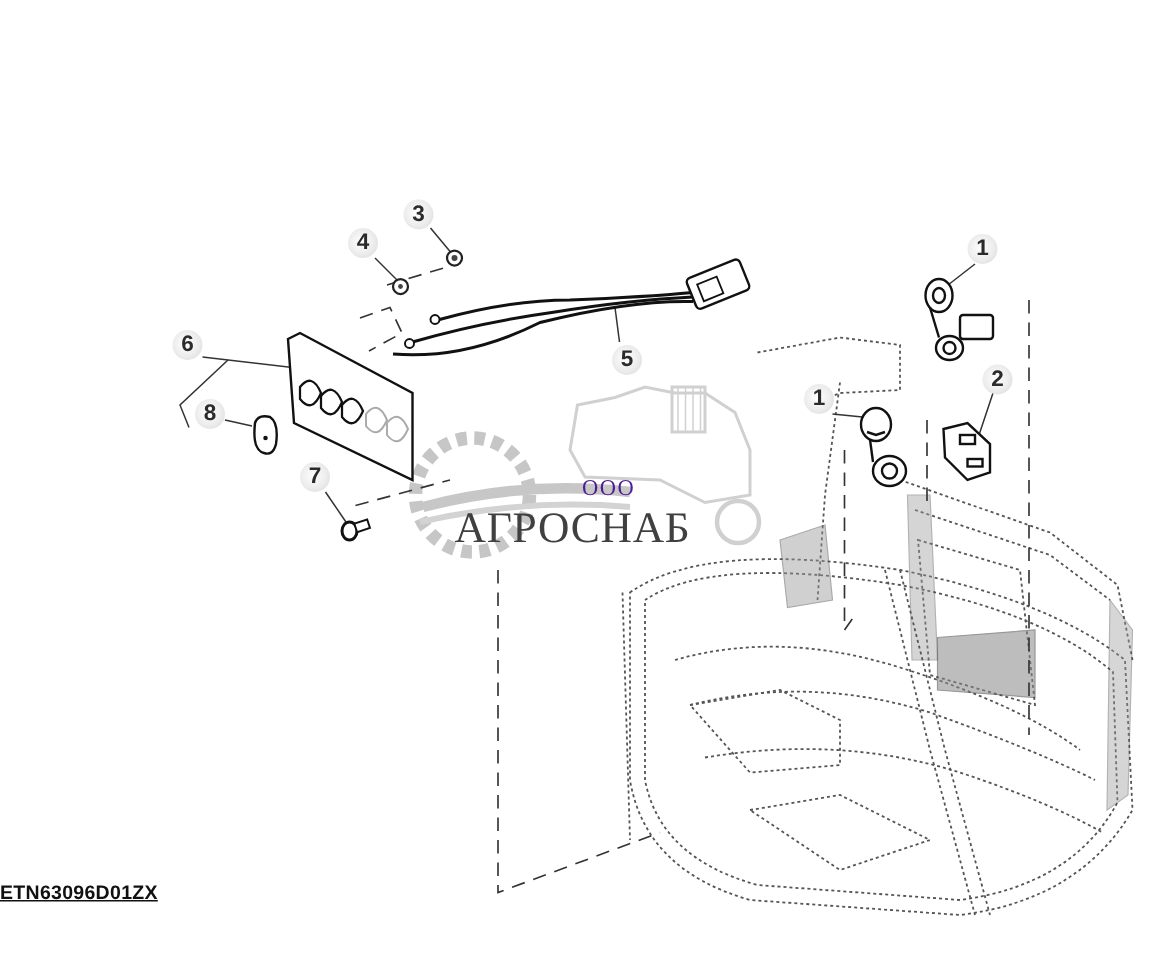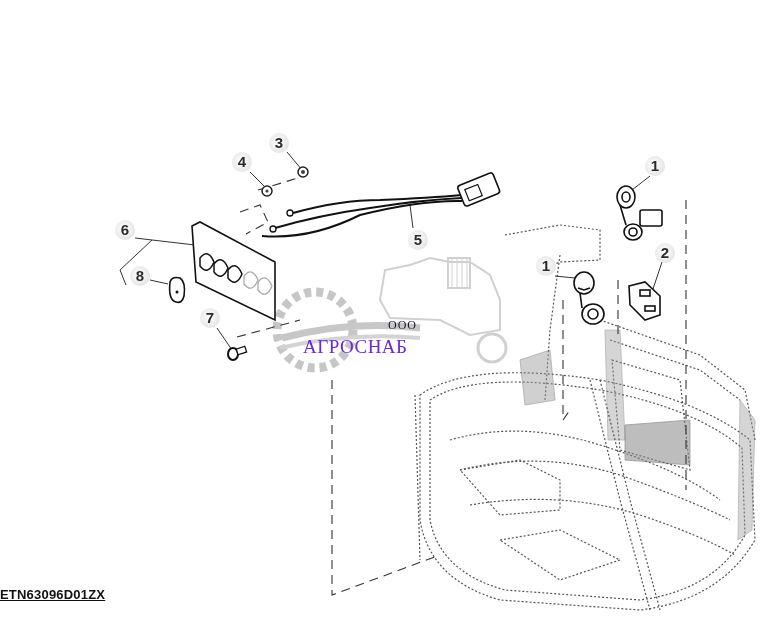--- a/index.html
+++ b/index.html
@@ -10,25 +10,25 @@
     background: radial-gradient(circle at 45% 45%, #ffffff 0%, #ececec 55%, #d6d6d6 100%);
     font-family: "Liberation Sans", sans-serif; font-weight: bold; font-size: 15px;
     color: #2b2b2b; text-align: center; line-height: 20px;
   }
   .fig-id {
     position: absolute; left: 0px; top: 587px; font-family: "Liberation Sans", sans-serif;
     font-weight: bold; font-size: 13px; color: #111; letter-spacing: 0.2px; text-decoration: underline;
   }
   .wm-ooo {
     position: absolute; left: 388px; top: 318px; font-family: "Liberation Serif", serif;
-    font-size: 12px; color: #0f172a; letter-spacing: 1px;
+    font-size: 15px; color: #4c1d95; letter-spacing: 1px;
   }
   .wm-name {
     position: absolute; left: 303px; top: 336px; font-family: "Liberation Serif", serif;
-    font-size: 19px; color: #6d28d9; letter-spacing: 0.5px;
+    font-size: 29px; color: #404040; letter-spacing: 0.5px;
   }
 </style>
 </head>
 <body>
 
 <div class="canvas">
   <svg width="781" height="641" viewBox="0 0 781 641" xmlns="http://www.w3.org/2000/svg">
 
     <g opacity="0.55">
       <circle cx="315" cy="330" r="38" fill="none" stroke="#999" stroke-width="9" stroke-dasharray="7 5"></circle>

